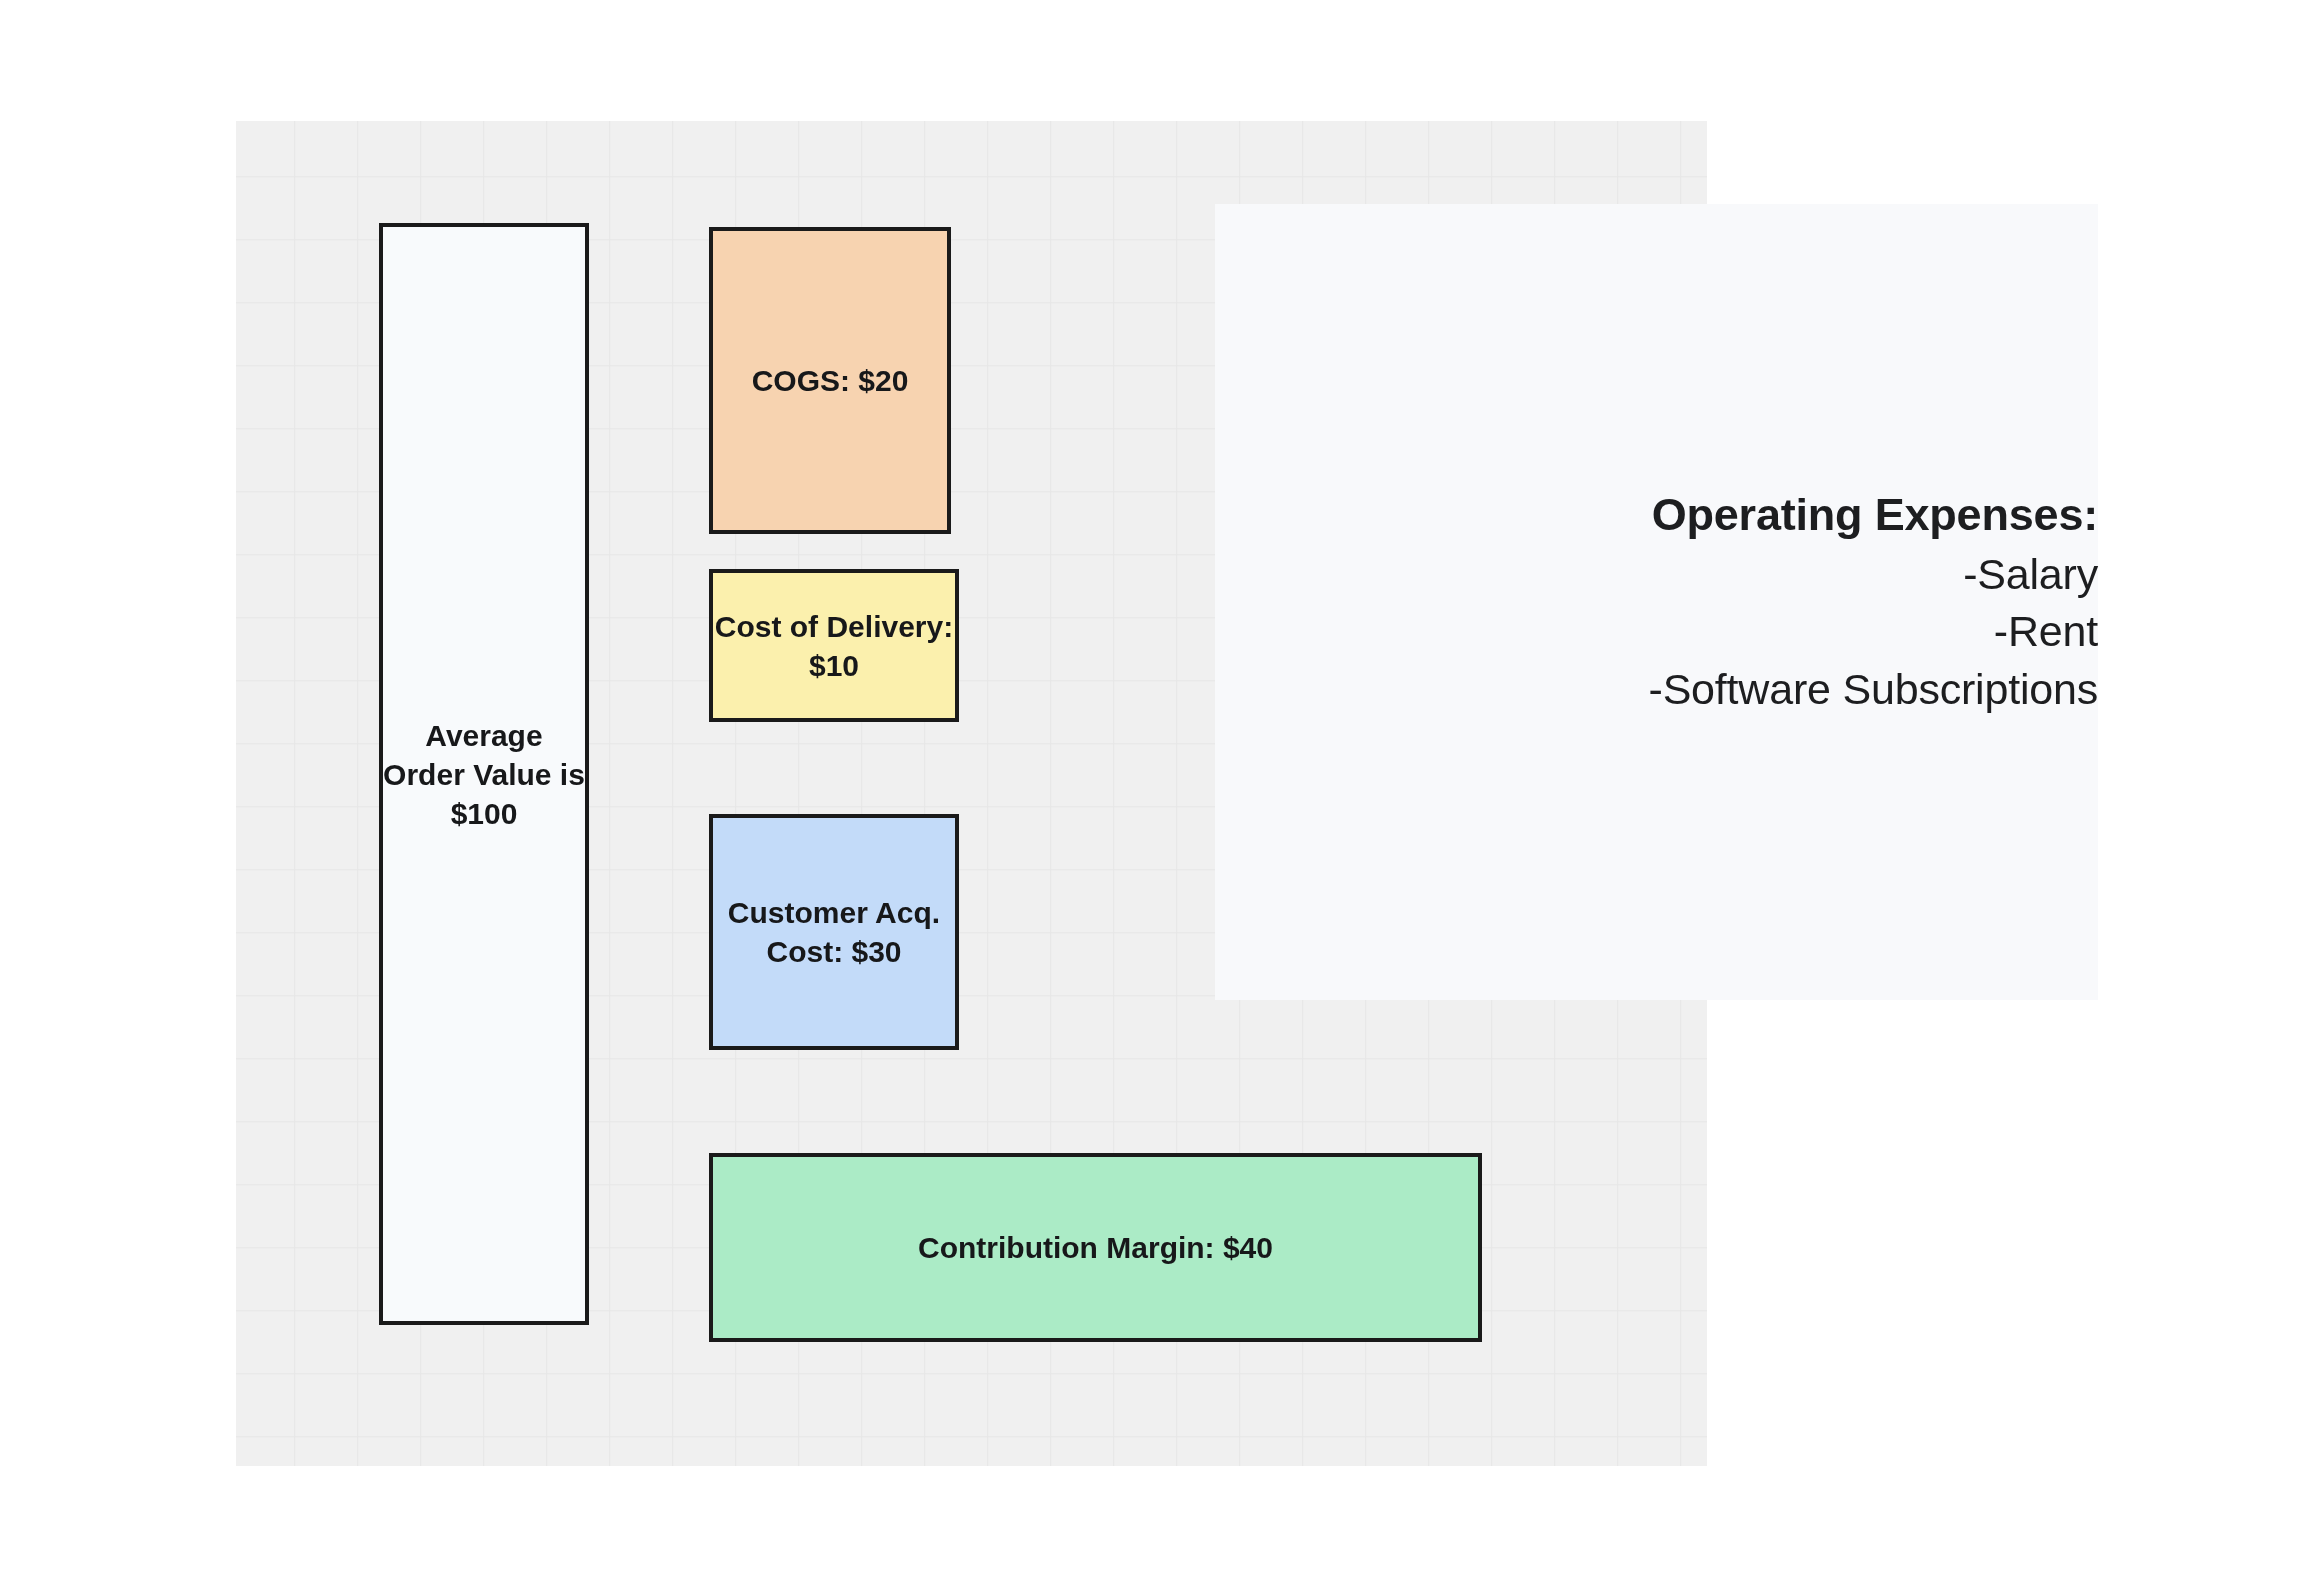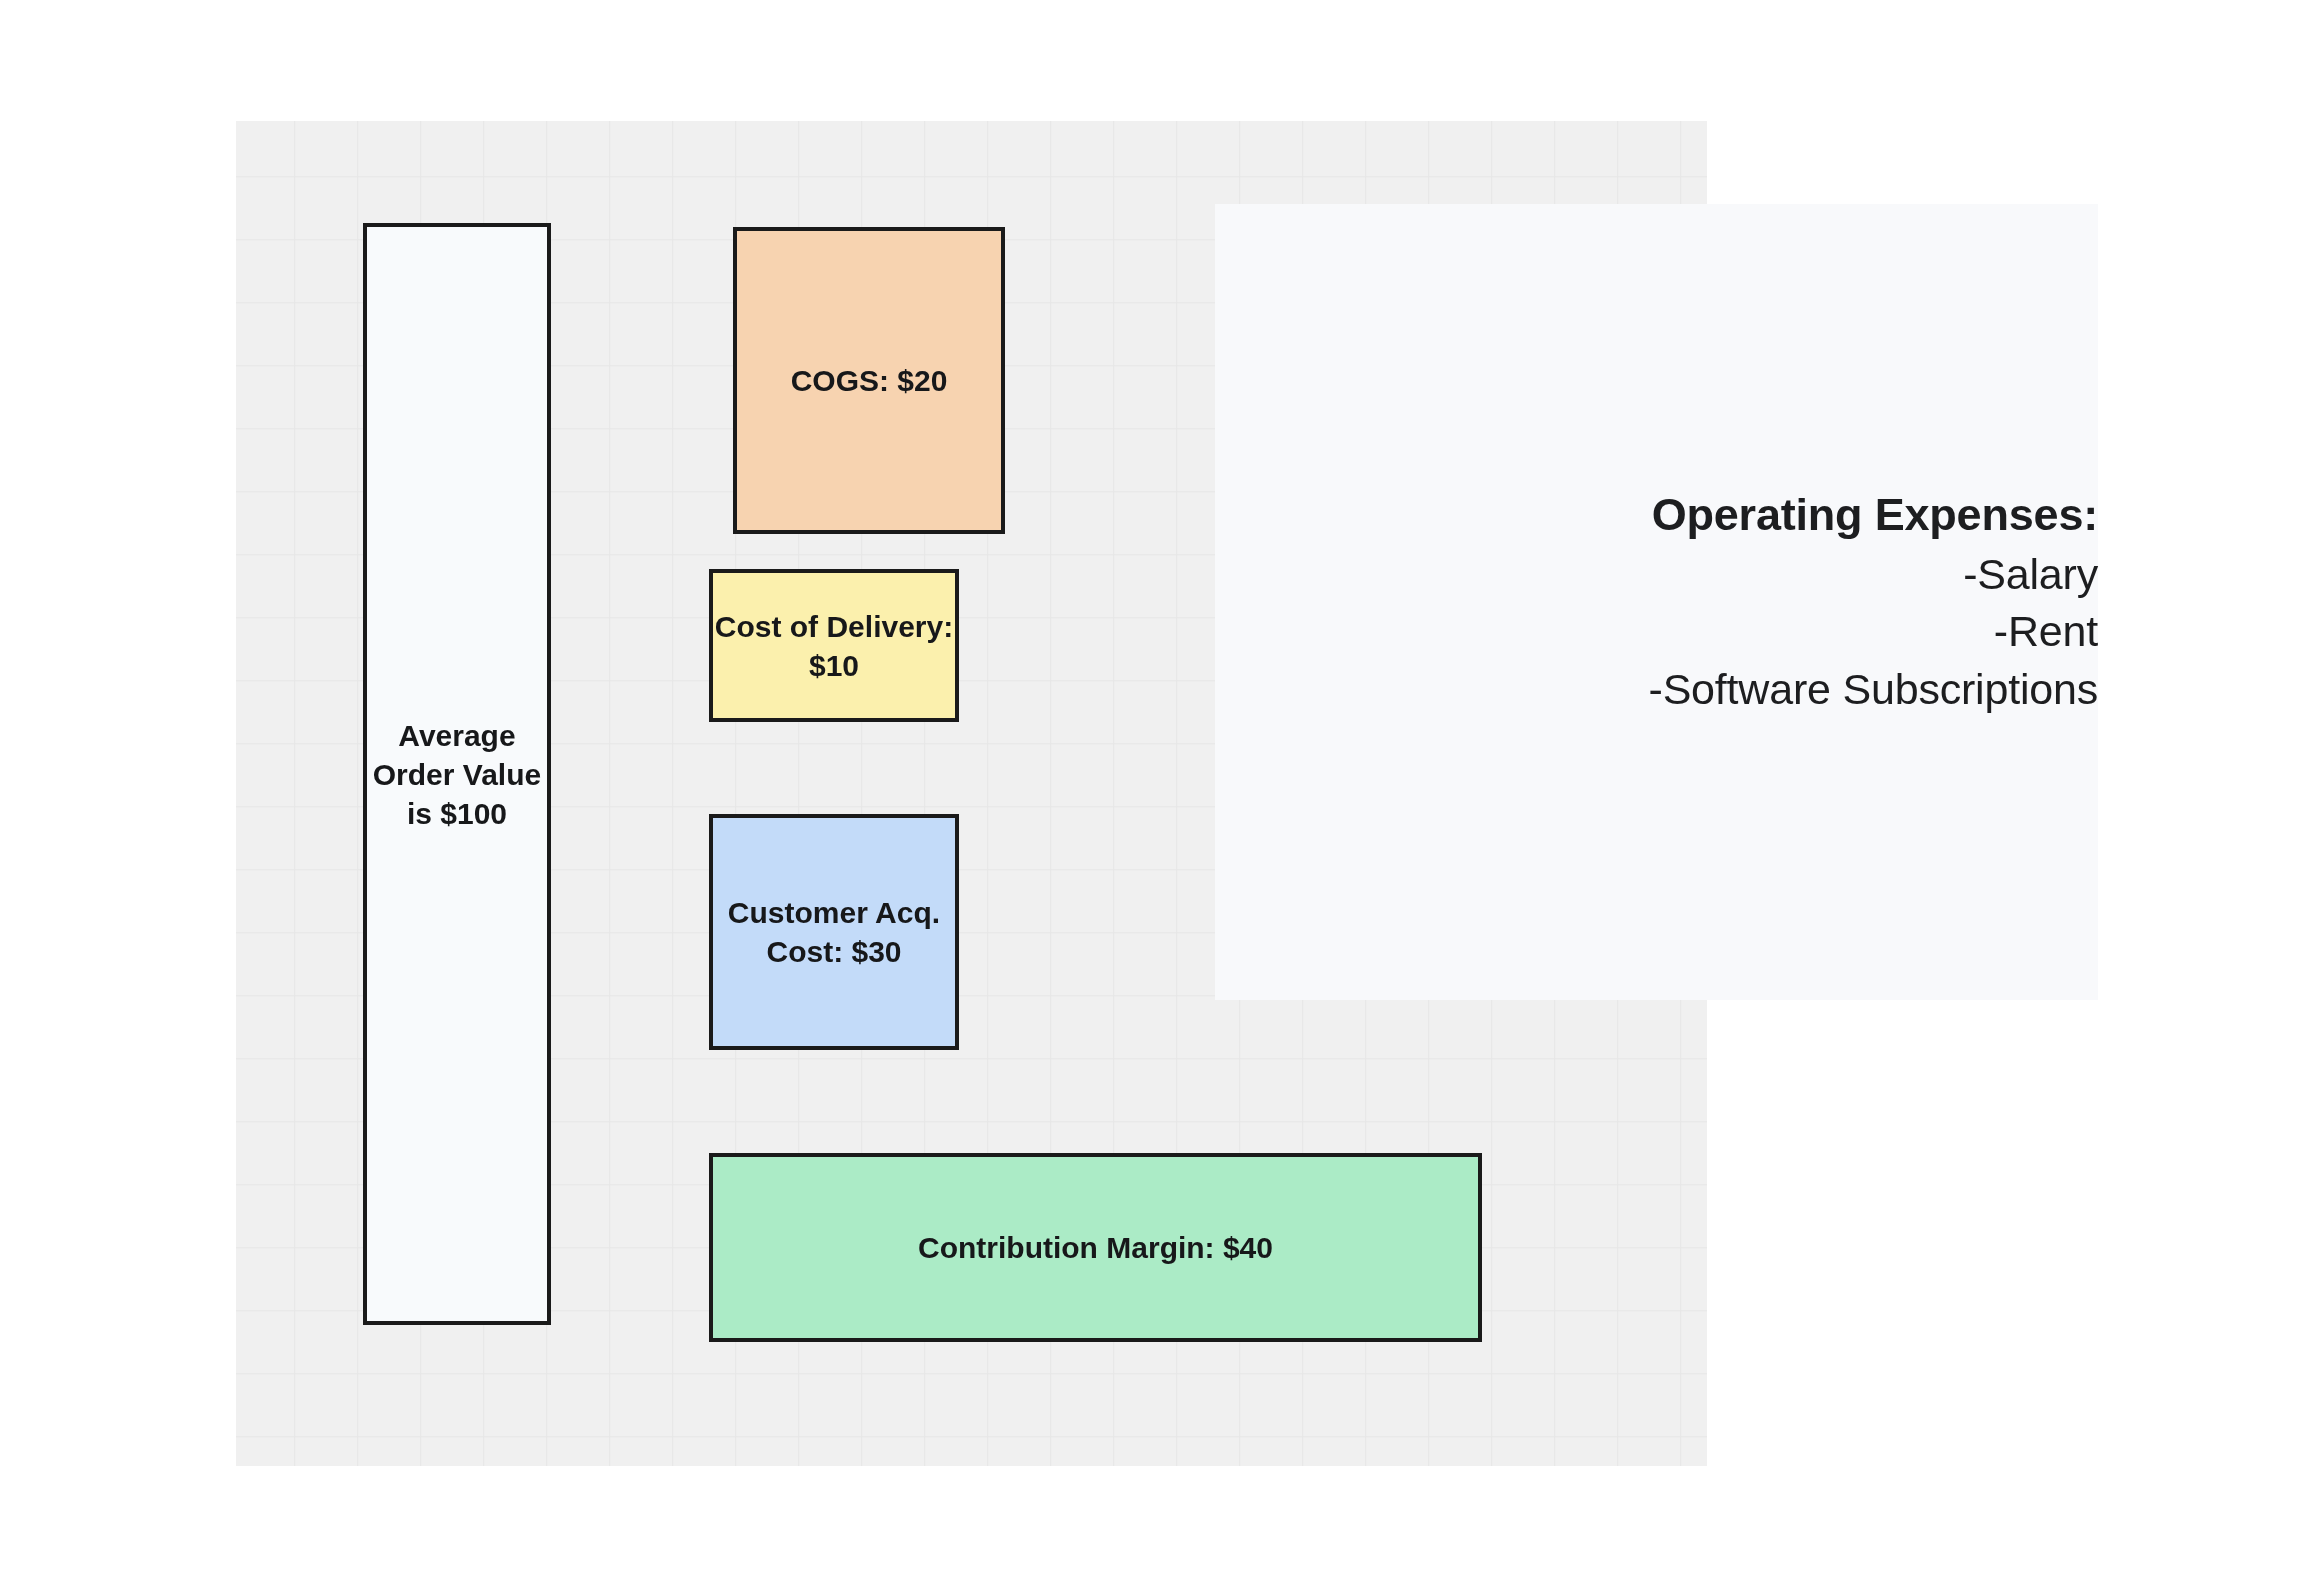--- a/index.html
+++ b/index.html
@@ -38,32 +38,32 @@
     display: flex;
     align-items: center;
     justify-content: center;
     text-align: center;
     color: #17181a;
     font-weight: 700;
     line-height: 1.30;
   }
 
   #aov-box {
-    left: 363px;
+    left: 379px;
     top: 223px;
-    width: 188px;
+    width: 210px;
     height: 1102px;
     background: #f8fafc;
     font-size: 30px;
   }
 
   #cogs-box {
-    left: 733px;
+    left: 709px;
     top: 227px;
-    width: 272px;
+    width: 242px;
     height: 307px;
     background: #f7d3b0;
     font-size: 30px;
   }
 
   #delivery-box {
     left: 709px;
     top: 569px;
     width: 250px;
     height: 153px;

